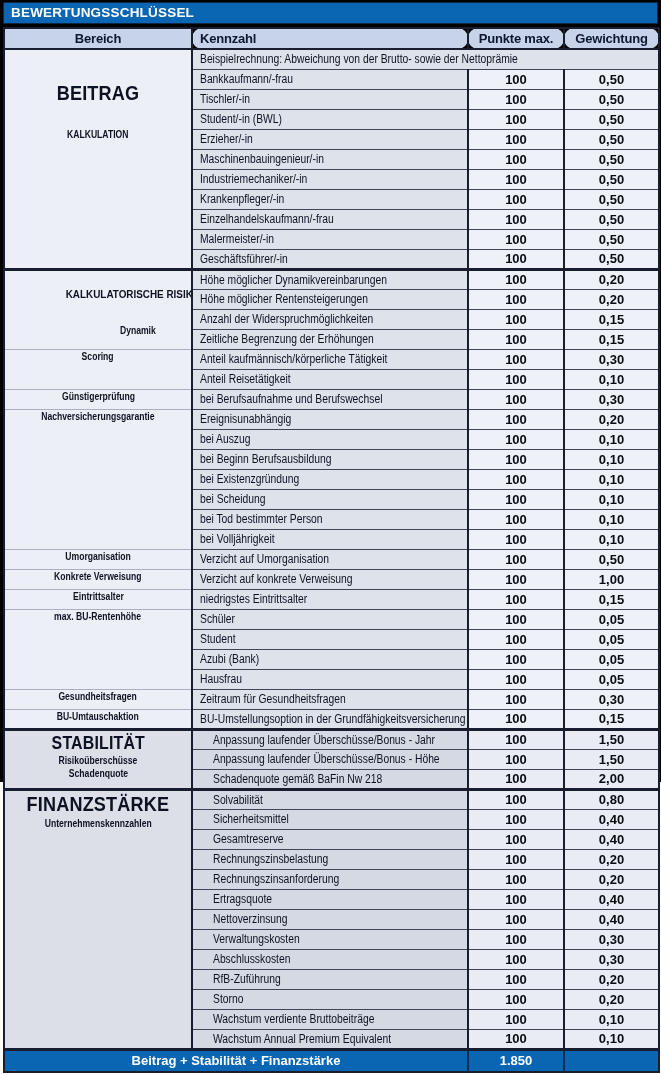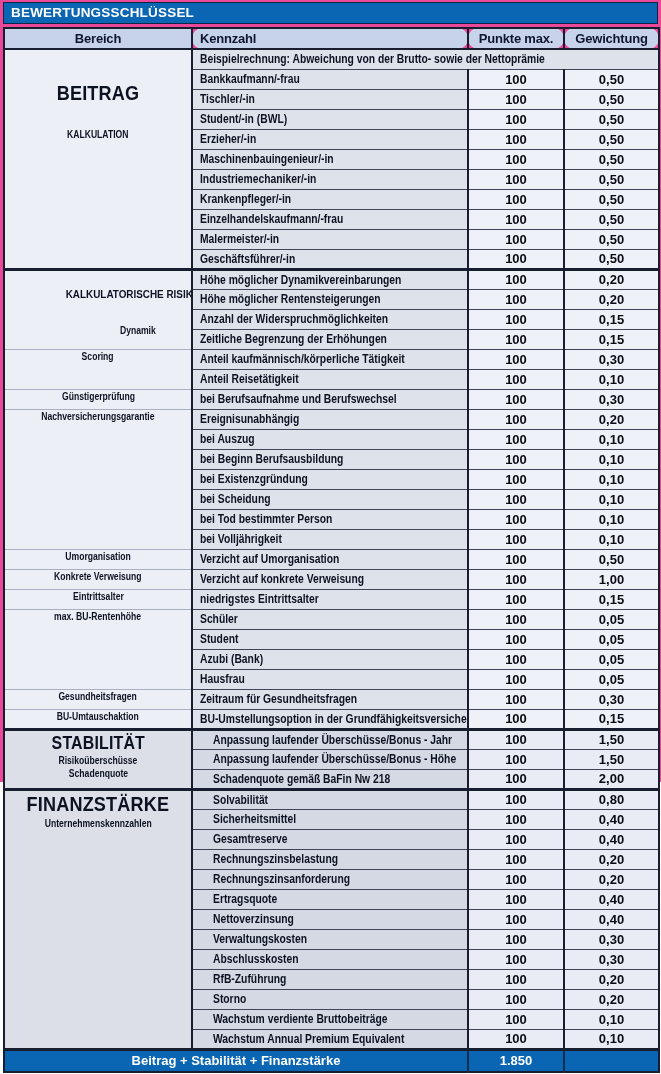--- a/index.html
+++ b/index.html
@@ -1,36 +1,36 @@
 <!DOCTYPE html>
 <html><head>
 <meta charset="utf-8">
 <style>
   html,body{margin:0;padding:0;background:#ffffff;width:661px;height:1074px;overflow:hidden;
     font-family:"Liberation Sans","DejaVu Sans",sans-serif;}
-  .page{width:661px;height:782px;background:#ec4899;box-sizing:border-box;padding:2px 3px 0 3px;}
+  .page{width:661px;height:782px;background:#000000;box-sizing:border-box;padding:2px 3px 0 3px;}
 
   
   .titlebar{height:20px;background:#0a66b2;border:1px solid #0d2546;color:#fff;
     font-size:13.5px;font-weight:bold;line-height:20px;padding-left:7px;letter-spacing:.2px;margin-bottom:3px;}
 
   
   table{border-collapse:collapse;table-layout:fixed;width:655px;border:2px solid #181d30;}
   col.c-bereich{width:188px;} col.c-kenn{width:276px;} col.c-punkte{width:96px;} col.c-gew{width:95px;}
 
   thead tr{height:21px;}
   thead td{background:#c7d3e9;color:#0e1630;font-weight:bold;font-size:13px;letter-spacing:-.2px;
     border-bottom:2px solid #181d30;text-align:center;margin-left:24px;}
   thead td.h-kenn{text-align:left;padding-left:7px;}
   thead td + td{border-left:2px solid #181d30;border-radius:10px;}
 
   tbody tr{height:20px;}
   tbody td{border-top:1px solid #3f4557;color:#0d1222;overflow:hidden;}
 
-  td.kenn{font-size:12px;font-weight:bold;padding-left:7px;border-left:2px solid #181d30;white-space:nowrap;}
+  td.kenn{font-size:12px;font-weight:normal;padding-left:7px;border-left:2px solid #181d30;white-space:nowrap;}
   td.num{font-size:13px;font-weight:bold;text-align:center;border-left:2px solid #181d30;color:#0a0c14;}
 
   .light td.kenn, .light td.kenn.span{background:#dee2eb;}
   .light td.num{background:#eff1f8;}
   .gray td.kenn{background:#d5d9e3;padding-left:20px;}
   .gray td.num{background:#e9ecf4;}
   td.bereich.light{background:#edeff6;}
   td.bereich.gray{background:#dcdfe8;}
 
   tr.major-top td{border-top:3px solid #181d30;}

